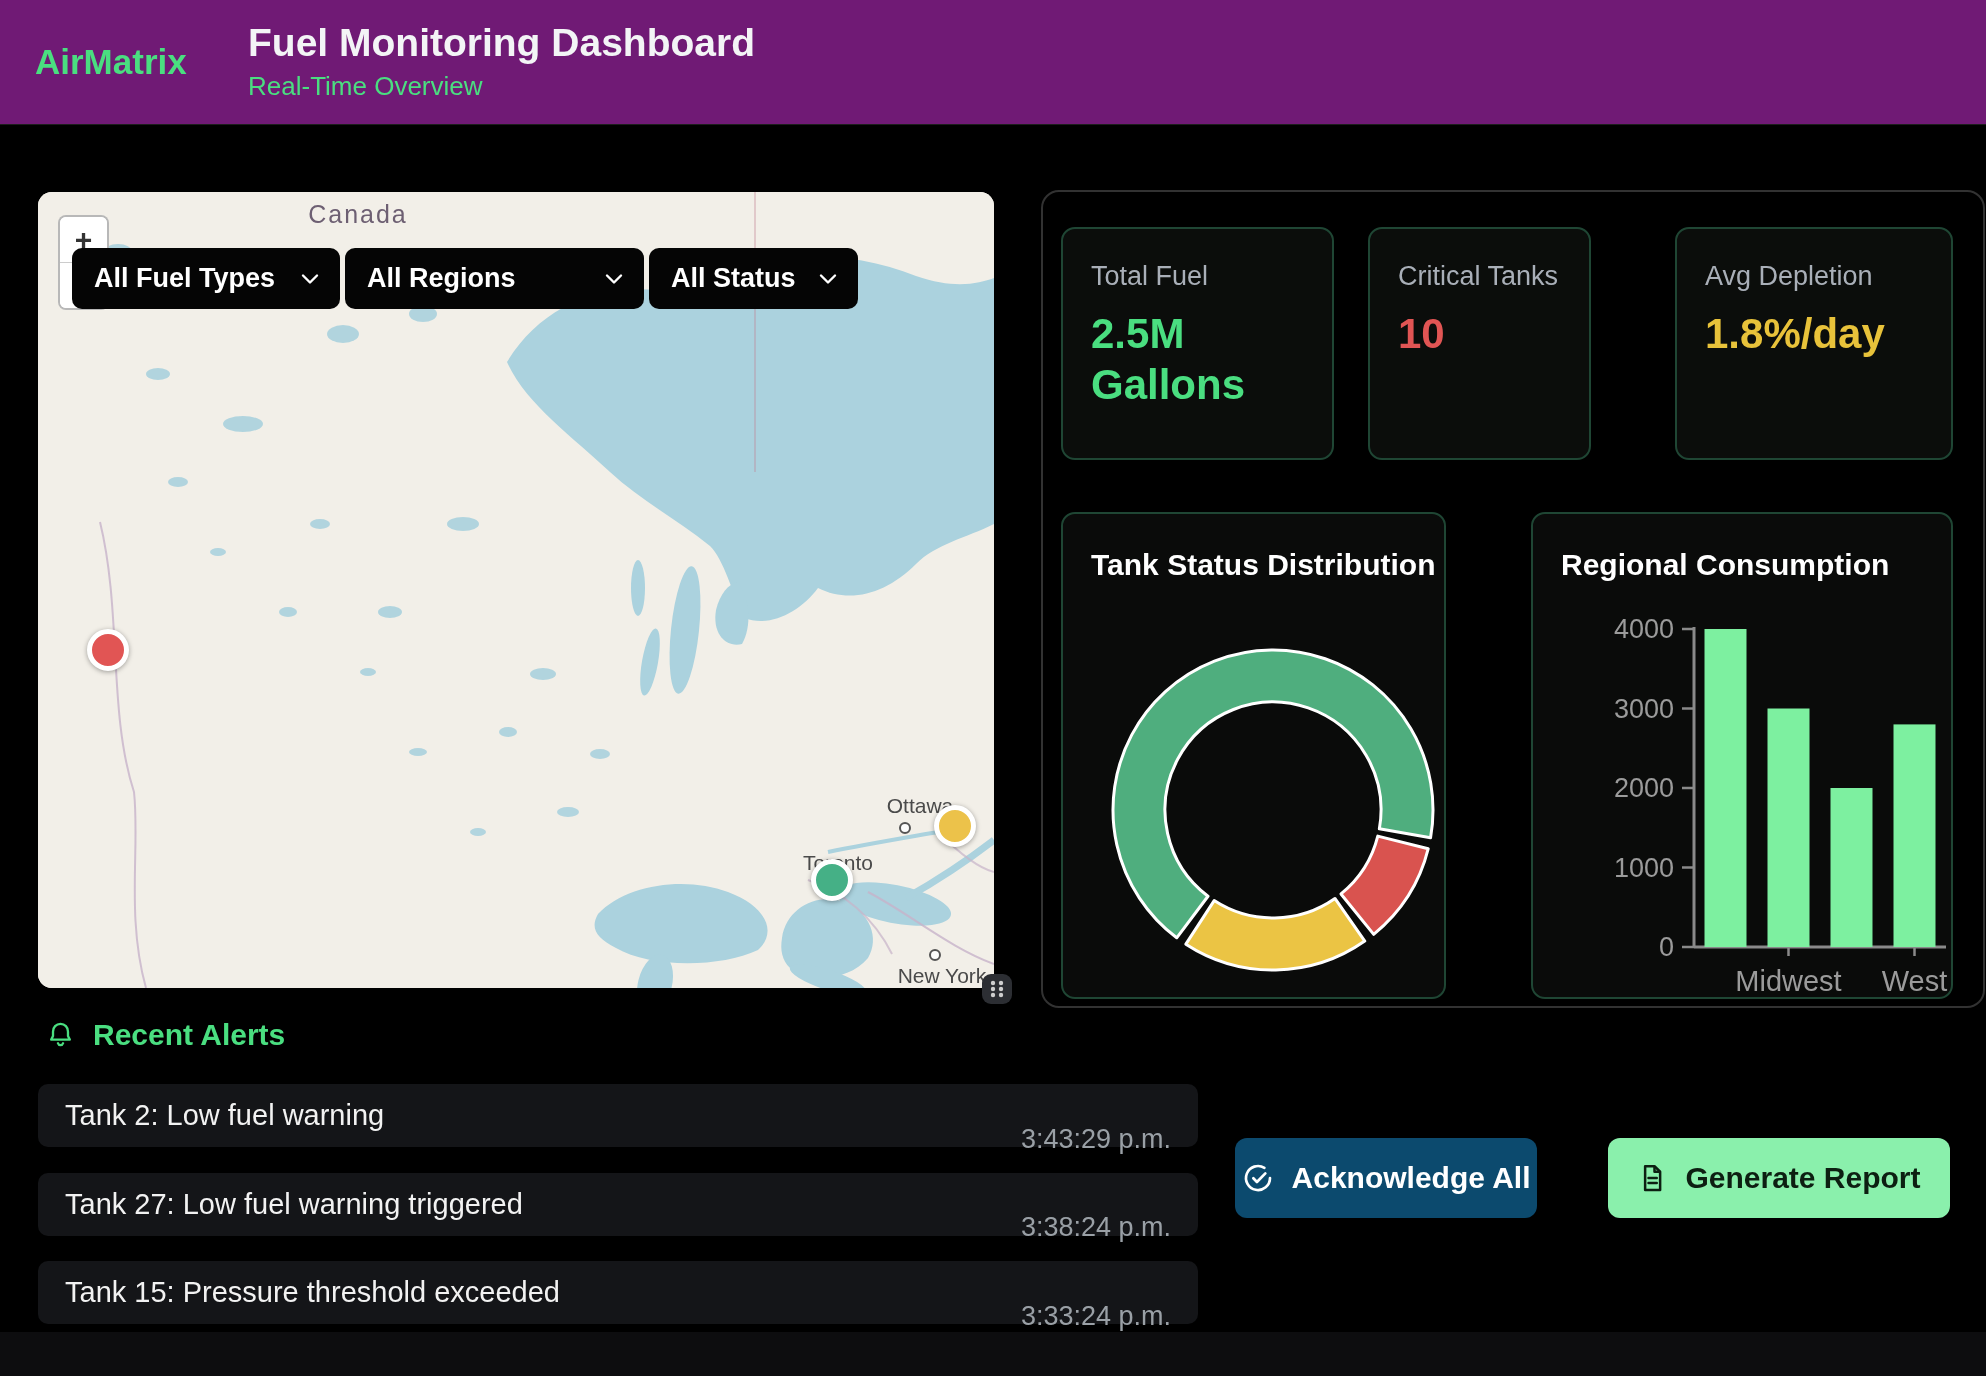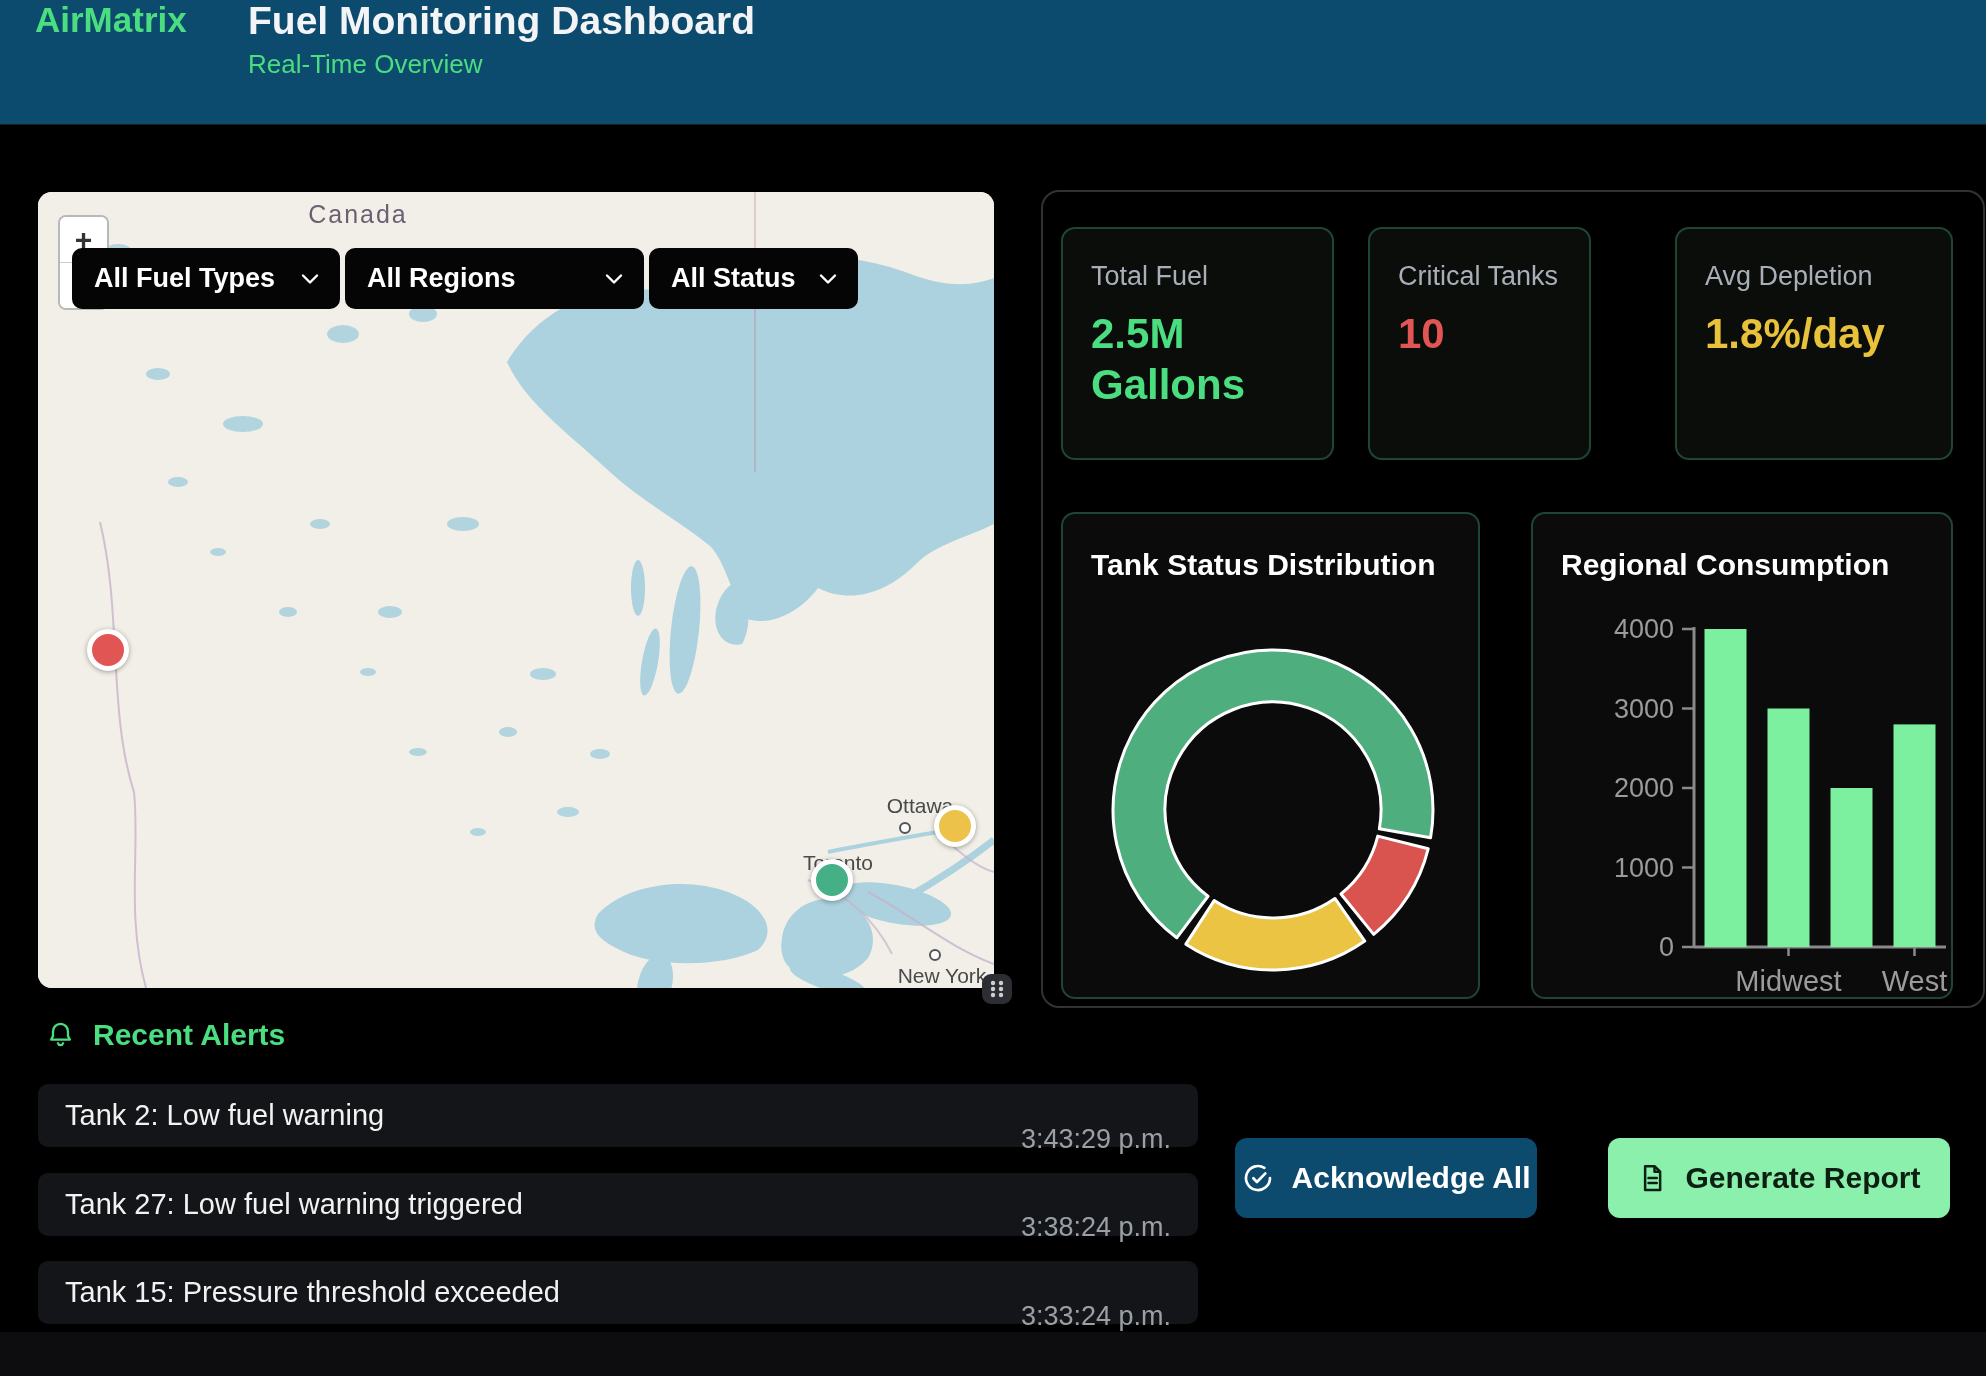--- a/index.html
+++ b/index.html
@@ -1,21 +1,21 @@
 <!DOCTYPE html>
 <html><head>
 <meta charset="utf-8">
 <style>
   html,body{margin:0;padding:0;background:#000;}
   body{width:1986px;height:1376px;position:relative;overflow:hidden;
        font-family:"Liberation Sans","DejaVu Sans",sans-serif;color:#fff;}
 
   
-  .header{position:absolute;left:0;top:0;width:1986px;height:125px;background:#0c4a6e;
-          border-bottom:1px solid #1d1d1d;display:flex;align-items:flex-start;box-sizing:border-box;}
+  .header{position:absolute;left:0;top:0;width:1986px;height:125px;background:#701a75;
+          border-bottom:1px solid #1d1d1d;display:flex;align-items:center;box-sizing:border-box;}
   .brand{margin-left:35px;width:213px;font-size:35px;font-weight:bold;color:#4ade80;cursor:pointer;}
   .titles h1{margin:0;font-size:39px;font-weight:bold;color:#f3f4f6;line-height:1.1;}
   .titles .subtitle{margin-top:6px;font-size:26px;color:#4ade80;}
   .nav{position:absolute;right:60px;top:0;height:125px;display:flex;align-items:center;gap:109px;}
   .nav .nav-item{color:#ececec;font-size:27px;cursor:pointer;white-space:nowrap;}
 
   
   .map-panel{position:absolute;left:38px;top:192px;width:956px;height:796px;border-radius:14px;
              overflow:hidden;background:#f2efe8;}
   .map-panel svg.geo{position:absolute;left:0;top:0;}
@@ -194,21 +194,21 @@
       <div class="stat-card" style="left: 325px; width: 223px;">
         <div class="stat-label">Critical Tanks</div>
         <div class="stat-value" style="color:#e15554">10</div>
       </div>
       <div class="stat-card" style="left: 632px; width: 278px;">
         <div class="stat-label">Avg Depletion</div>
         <div class="stat-value" style="color:#e8c23a">1.8%/day</div>
       </div>
     </div>
 
-  <div class="chart-card" style="left:18px;width:419px;">
+  <div class="chart-card" style="left:18px;width:385px;">
     <div class="chart-title">Tank Status Distribution</div>
     <svg id="donut" width="419" height="487" viewBox="0 0 419 487">
         <path d="M113.70959629567226,423.78168160756684 A160,160 0 1 1 367.56924048195333,323.7837084267088 L316.3592373253185,314.75400318802843 A108,108 0 1 0 145.00397749957878,382.2526350851076 Z" fill="#4fae7e" stroke="#fff" stroke-width="3" stroke-linejoin="round"></path>
         <path d="M365.2473162041594,334.70750329594694 A160,160 0 0 1 310.6912625679739,420.3433538331154 L277.96660223338245,379.9317638373529 A108,108 0 0 0 314.79193843780763,322.12756472476417 Z" fill="#d9534f" stroke="#fff" stroke-width="3" stroke-linejoin="round"></path>
         <path d="M301.77222981616745,427.0643270862386 A160,160 0 0 1 122.85775439759576,430.1872908712679 L151.17898421837714,386.57642133810583 A108,108 0 0 0 271.946255125913,384.46842078321106 Z" fill="#ebc444" stroke="#fff" stroke-width="3" stroke-linejoin="round"></path>
       </svg>
   </div>
 
   <div class="chart-card" style="left:488px;width:422px;">
     <div class="chart-title">Regional Consumption</div>

